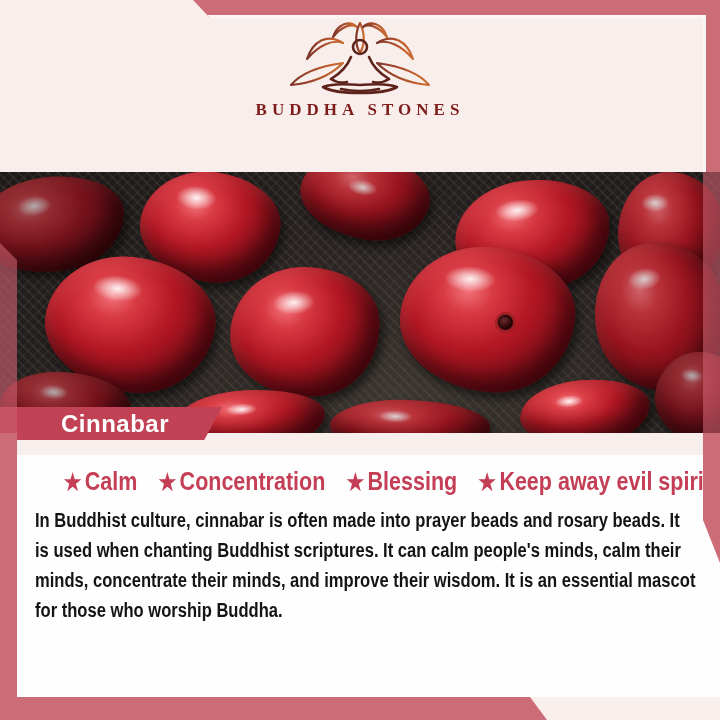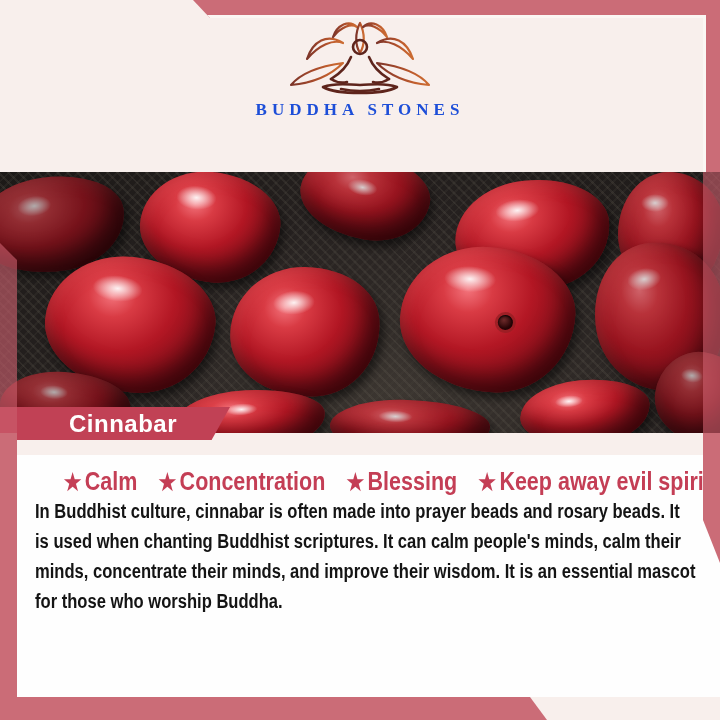--- a/index.html
+++ b/index.html
@@ -3,21 +3,21 @@
 <meta charset="utf-8">
 <style>
   html,body{margin:0;padding:0;}
   body{width:720px;height:720px;font-family:"Liberation Sans",sans-serif;}
   .canvas{position:relative;width:720px;height:720px;background:#f8efec;overflow:hidden;}
 
   
   .logo{position:absolute;left:285px;top:20px;width:150px;height:78px;}
   .brand{position:absolute;left:0;top:100px;width:720px;text-align:center;
          font-family:"Liberation Serif",serif;font-size:17px;font-weight:600;
-         letter-spacing:5px;color:#1d4ed8;}
+         letter-spacing:5px;color:#7f1d1d;}
 
   
   .title-box{position:absolute;left:148px;top:126px;width:424px;height:46px;
              background:#fdfaf7;text-align:center;line-height:46px;}
   .title-box span{display:inline-block;transform:scaleX(.84);transform-origin:center;
                   font-size:34px;font-weight:bold;color:#c43e55;letter-spacing:.2px;white-space:nowrap;}
 
   
   .photo{position:absolute;left:0;top:172px;width:720px;height:261px;overflow:hidden;
          background:
@@ -34,30 +34,30 @@
   .stone.mid{filter:brightness(.85);}
   .hl{position:absolute;border-radius:50%;
       background:radial-gradient(closest-side, rgba(255,255,255,.92), rgba(255,255,255,0));}
   .hole{position:absolute;border-radius:50%;
         background:radial-gradient(circle at 40% 35%, #6e2a2a, #2a0507 60%, #1a0304);
         box-shadow:0 0 0 3px rgba(150,30,35,.8), inset 0 1px 2px rgba(0,0,0,.9);}
 
   
   .stone-band{position:absolute;left:0;top:407px;width:218px;height:33px;background:#c14155;
               clip-path:polygon(0 0,100% 0,92% 100%,0 100%);
-              line-height:33px;padding-left:12px;}
+              line-height:33px;padding-left:4px;}
   .stone-band span{margin-left:57px;font-size:24px;font-weight:bold;color:#fff;letter-spacing:.5px;}
 
   
   .panel{position:absolute;left:0;top:455px;width:720px;height:242px;background:#fefefe;}
   .features{margin-top:12px;text-align:center;white-space:nowrap;color:#c43e55;}
   .features-inner{display:inline-block;transform:scaleX(.86);transform-origin:center;}
   .feature{display:inline-block;margin:0 10px;font-size:25px;font-weight:bold;}
   .feature .star{font-size:23px;margin-right:4px;}
-  .desc{padding-left:35px;}
+  .desc{margin-top:9px;padding-left:35px;}
   .desc-line{height:30px;line-height:30px;white-space:nowrap;font-size:19.5px;font-weight:bold;
              color:#141414;transform:scaleX(.85);transform-origin:left center;}
 
   
   .rb{position:absolute;background:#cb6c77;}
   .rb-top{left:193px;top:0;width:527px;height:15px;
           clip-path:polygon(0 0,100% 0,100% 100%,17px 100%);border-bottom:3px solid #fbf6f3;}
   .rb-right-a{left:703px;top:15px;width:17px;height:157px;border-left:3px solid #fbf6f3;}
   .rb-right-b{left:703px;top:172px;width:17px;height:261px;background:rgba(203,95,110,.62);}
   .rb-right-c{left:703px;top:433px;width:17px;height:130px;

